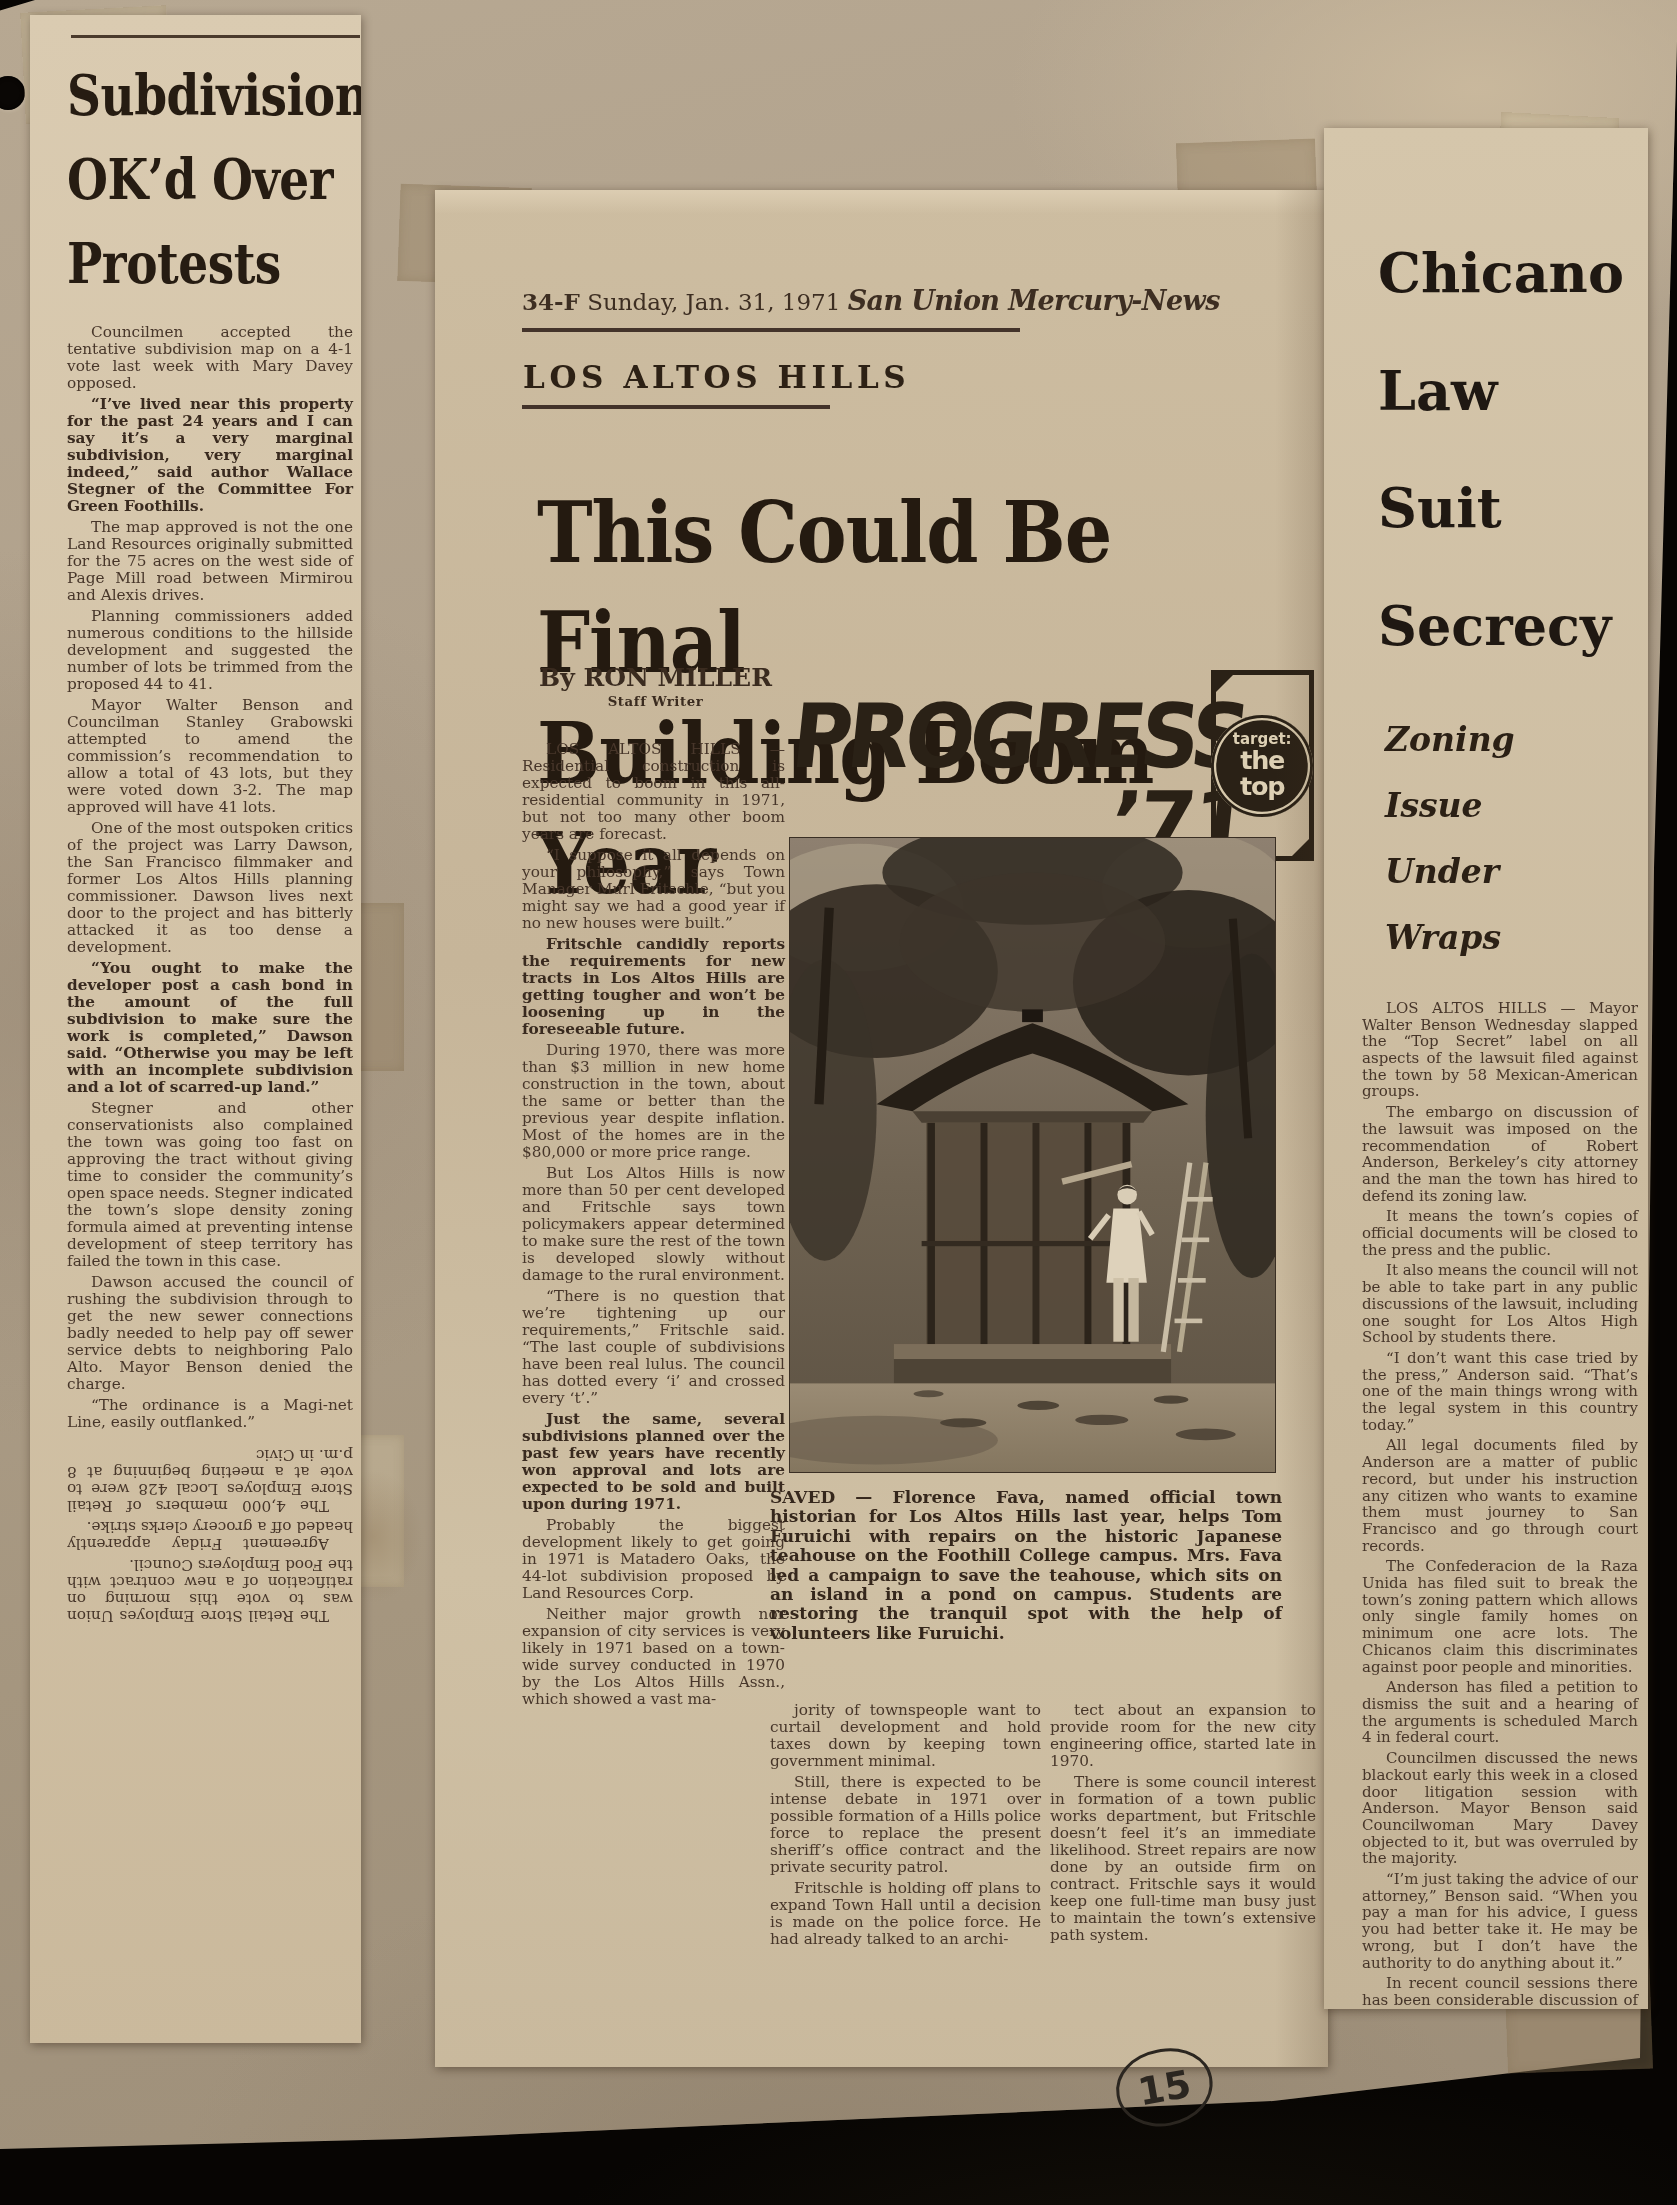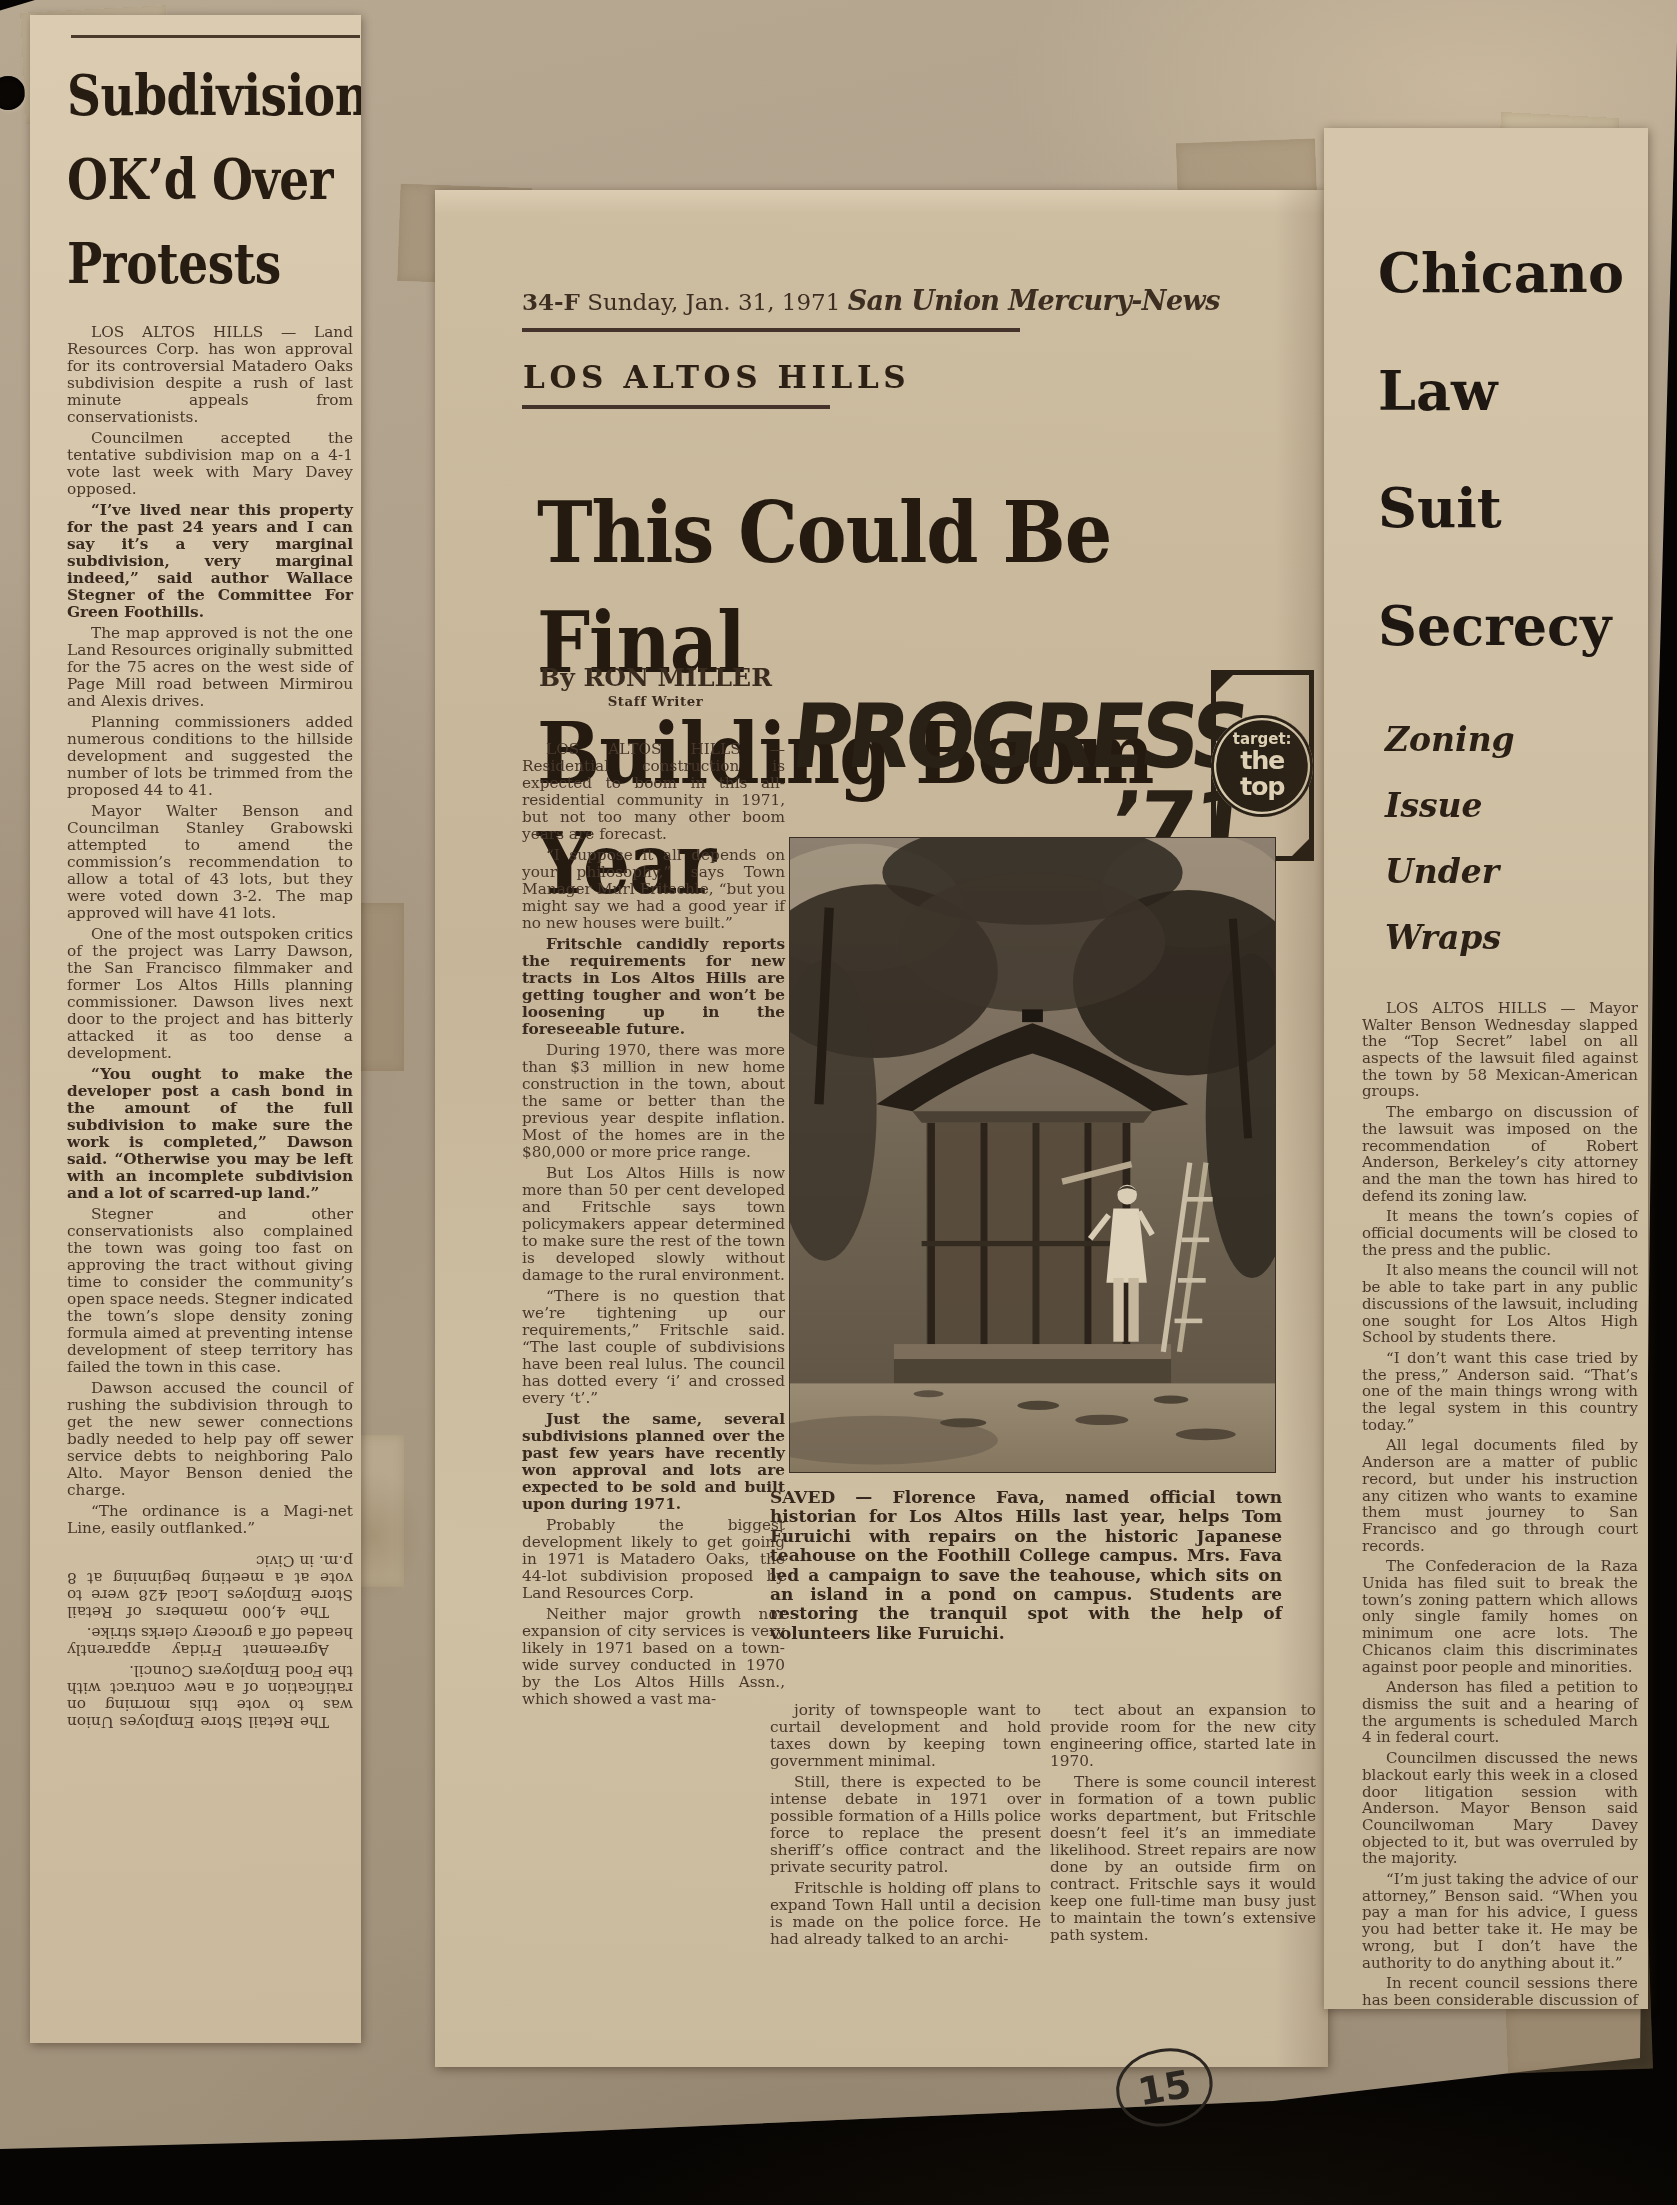--- a/index.html
+++ b/index.html
@@ -106,21 +106,20 @@
   <div class="tape" style="left:547px;top:2004px;width:511px;height:63px;"></div>
   <div class="tape" style="left:1505px;top:1897px;width:145px;height:174px;transform:rotate(-2deg);"></div>
   <div class="stain" style="left:174px;top:1036px;width:98px;height:98px;"></div>
   <div class="stain" style="left:324px;top:1470px;width:98px;height:133px;"></div>
   <div class="stain" style="left:1557px;top:509px;width:104px;height:162px;"></div>
 
   <section class="clip" id="clip-left">
     <div class="top-rule"></div>
     <h1 class="hl-left">Subdivision OK’d Over Protests</h1>
     <div class="news body-left">
-        <p>LOS ALTOS HILLS — Land Resources Corp. has won approval for its controversial Matadero Oaks subdivision despite a rush of last minute appeals from conservationists.</p>
         <p>Councilmen accepted the tentative subdivision map on a 4-1 vote last week with Mary Davey opposed.</p>
         <p class="bold">“I’ve lived near this property for the past 24 years and I can say it’s a very marginal subdivision, very marginal indeed,” said author Wallace Stegner of the Committee For Green Foothills.</p>
         <p>The map approved is not the one Land Resources originally submitted for the 75 acres on the west side of Page Mill road between Mirmirou and Alexis drives.</p>
         <p>Planning commissioners added numerous conditions to the hillside development and suggested the number of lots be trimmed from the proposed 44 to 41.</p>
         <p>Mayor Walter Benson and Councilman Stanley Grabowski attempted to amend the commission’s recommendation to allow a total of 43 lots, but they were voted down 3-2. The map approved will have 41 lots.</p>
         <p>One of the most outspoken critics of the project was Larry Dawson, the San Francisco filmmaker and former Los Altos Hills planning commissioner. Dawson lives next door to the project and has bitterly attacked it as too dense a development.</p>
         <p class="bold">“You ought to make the developer post a cash bond in the amount of the full subdivision to make sure the work is completed,” Dawson said. “Otherwise you may be left with an incomplete subdivision and a lot of scarred-up land.”</p>
         <p>Stegner and other conservationists also complained the town was going too fast on approving the tract without giving time to consider the community’s open space needs. Stegner indicated the town’s slope density zoning formula aimed at preventing intense development of steep territory has failed the town in this case.</p>
         <p>Dawson accused the council of rushing the subdivision through to get the new sewer connections badly needed to help pay off sewer service debts to neighboring Palo Alto. Mayor Benson denied the charge.</p>
         <p>“The ordinance is a Magi-net Line, easily outflanked.”</p>

